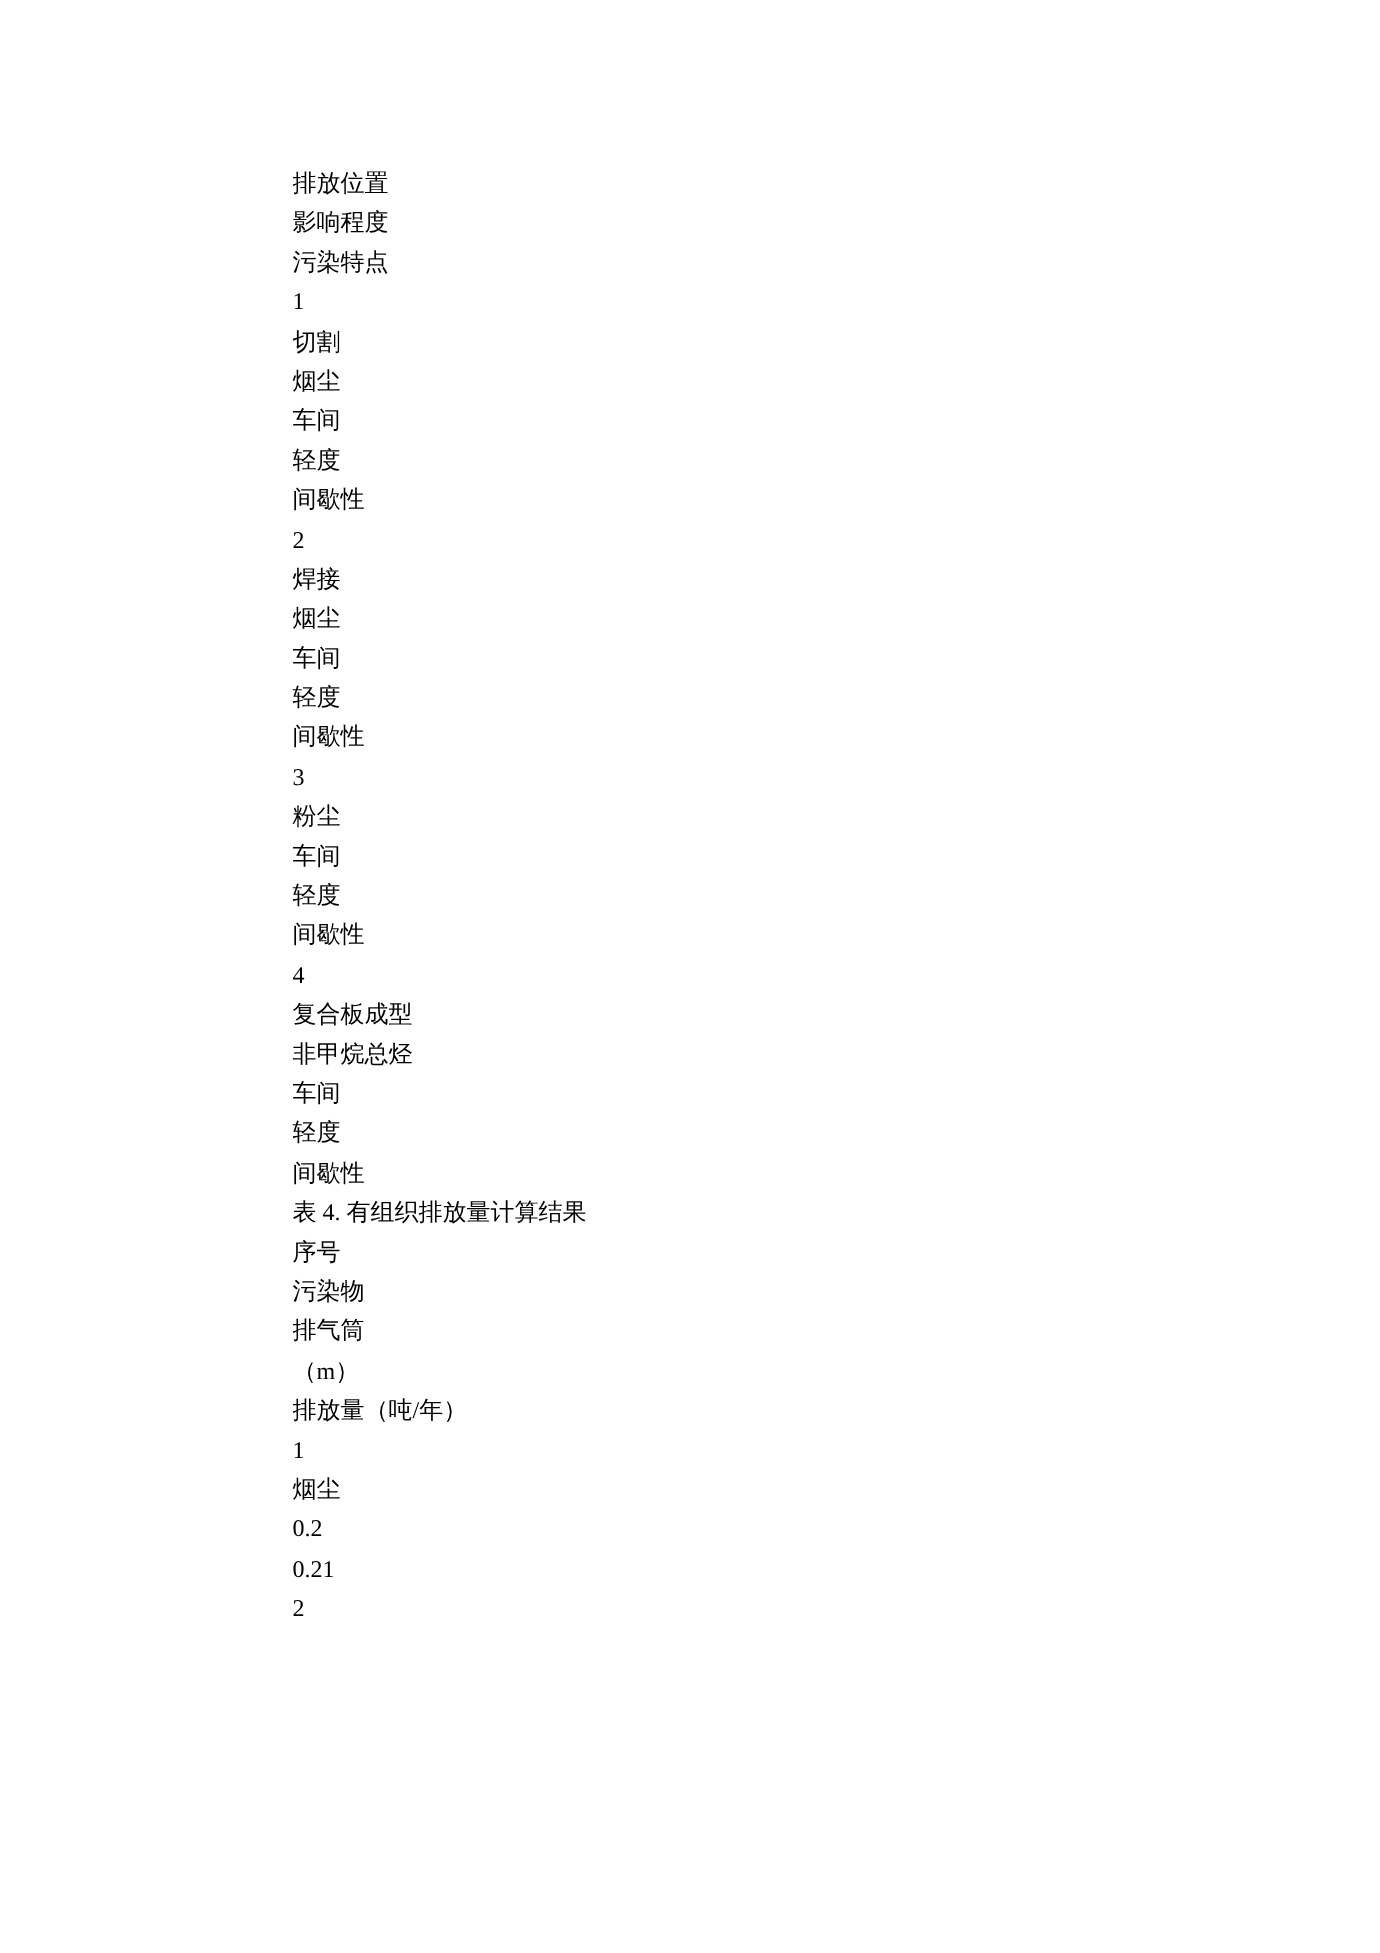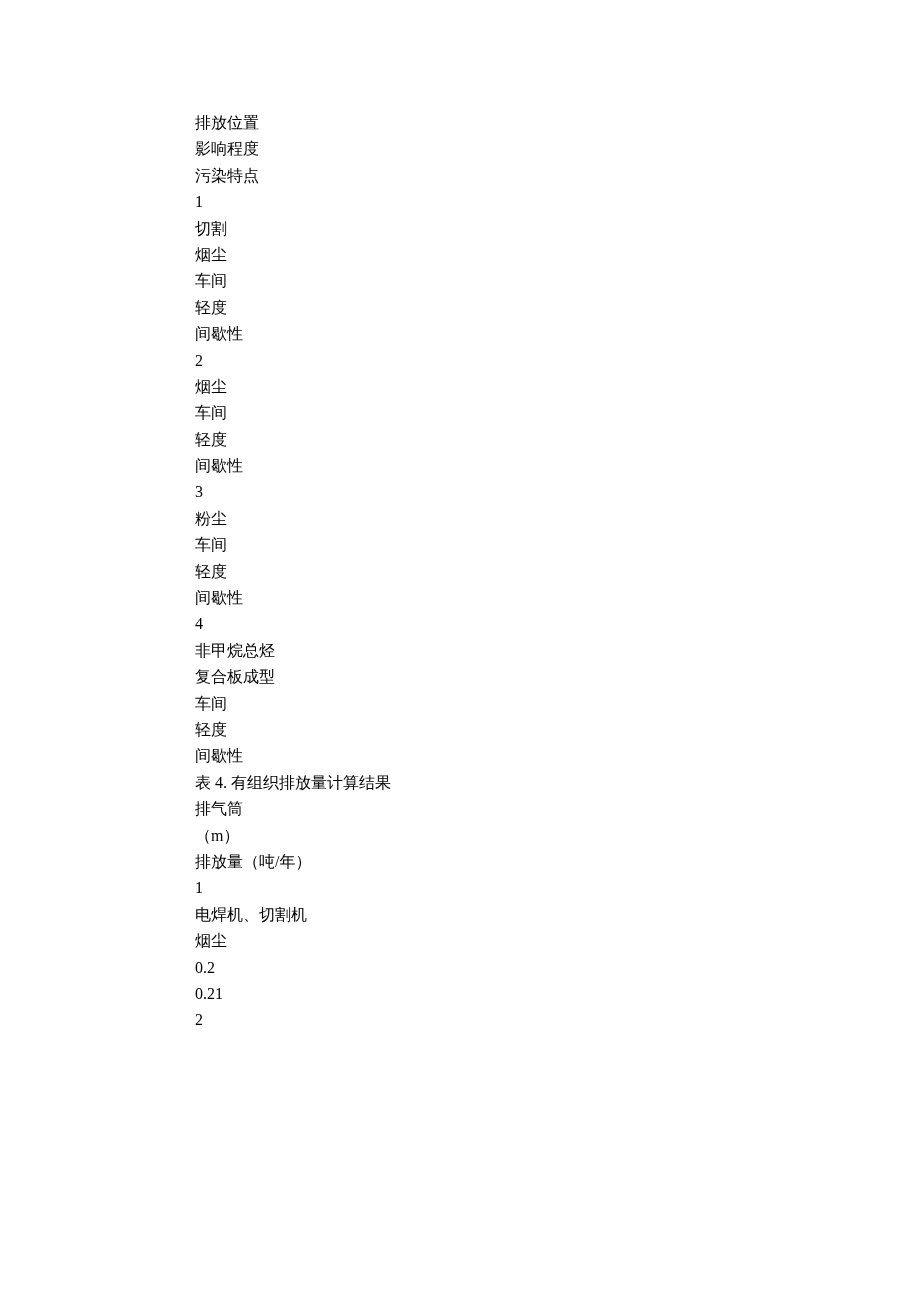--- a/index.html
+++ b/index.html
@@ -31,38 +31,40 @@
   <div class="line">排放位置</div>
   <div class="line">影响程度</div>
   <div class="line">污染特点</div>
   <div class="line">1</div>
   <div class="line">切割</div>
   <div class="line">烟尘</div>
   <div class="line">车间</div>
   <div class="line">轻度</div>
   <div class="line">间歇性</div>
   <div class="line">2</div>
+  <div class="line">焊接</div>
   <div class="line">烟尘</div>
   <div class="line">车间</div>
   <div class="line">轻度</div>
   <div class="line">间歇性</div>
   <div class="line">3</div>
   <div class="line">粉尘</div>
   <div class="line">车间</div>
   <div class="line">轻度</div>
   <div class="line">间歇性</div>
   <div class="line">4</div>
+  <div class="line">复合板成型</div>
   <div class="line">非甲烷总烃</div>
-  <div class="line">复合板成型</div>
   <div class="line">车间</div>
   <div class="line">轻度</div>
   <div class="line">间歇性</div>
   <div class="line">表 4. 有组织排放量计算结果</div>
+  <div class="line">序号</div>
+  <div class="line">污染物</div>
   <div class="line">排气筒</div>
   <div class="line">（m）</div>
   <div class="line">排放量（吨/年）</div>
   <div class="line">1</div>
-  <div class="line">电焊机、切割机</div>
   <div class="line">烟尘</div>
   <div class="line">0.2</div>
   <div class="line">0.21</div>
   <div class="line">2</div>
 </div>
 
 </body></html>

